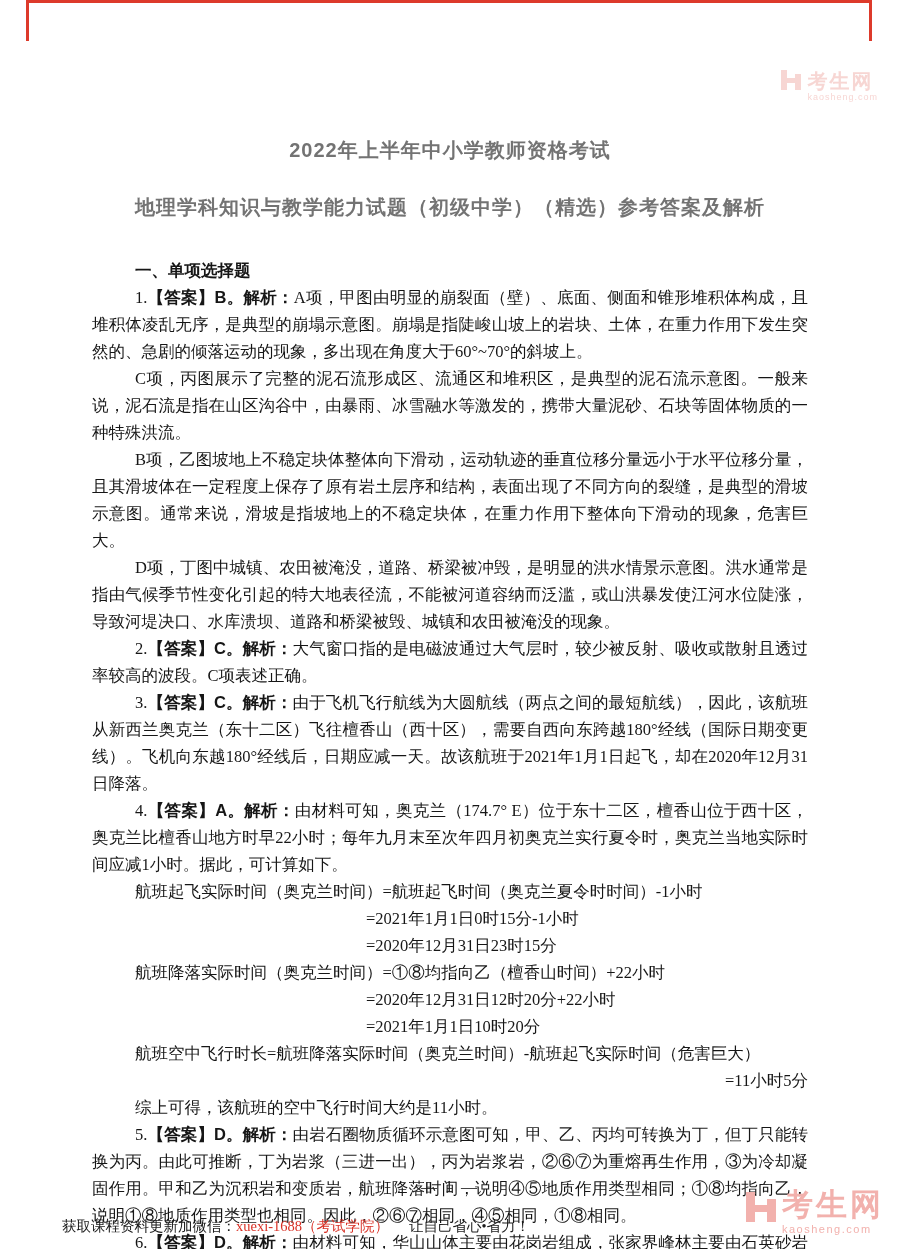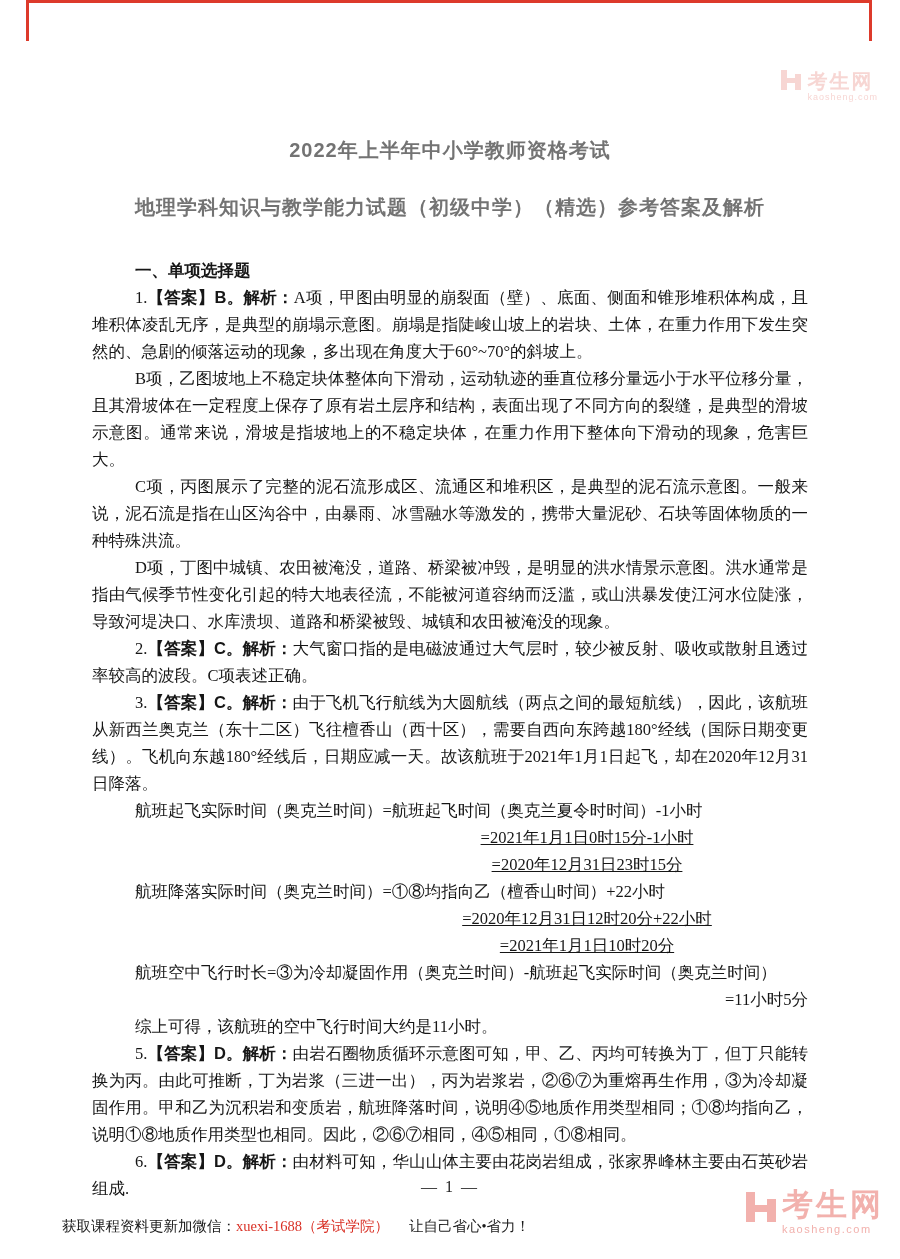--- a/index.html
+++ b/index.html
@@ -71,21 +71,21 @@
   }
   .para {
     margin: 0;
     font-size: 16.5px;
     line-height: 27px;
     text-align: justify;
     word-break: break-all;
   }
   .para.indent { text-indent: 43px; }
   .para.formula { text-indent: 43px; text-align: left; }
-  .para.formula-cont { text-indent: 274px; text-align: center; text-decoration: underline; }
+  .para.formula-cont { text-indent: 274px; text-align: left; }
   .para.formula-result { text-indent: 182px; text-align: right; }
   .para .b {
     font-family: "Liberation Sans", "DejaVu Sans", sans-serif;
     font-weight: bold;
   }
 
   
   .page-number {
     position: absolute;
     left: 0; right: 0;
@@ -130,32 +130,33 @@
 
   <div class="header">
     <div class="title-line">2022年上半年中小学教师资格考试</div>
     <div class="title-line">地理学科知识与教学能力试题（初级中学）（精选）参考答案及解析</div>
   </div>
 
   <div class="content">
     <p class="section-heading">一、单项选择题</p>
     <div id="paragraphs">
         <p class="para indent"><span>1.</span><span class="b">【答案】</span><span class="b">B。</span><span class="b">解析：</span><span>A项，甲图由明显的崩裂面（壁）、底面、侧面和锥形堆积体构成，且堆积体凌乱无序，是典型的崩塌示意图。崩塌是指陡峻山坡上的岩块、土体，在重力作用下发生突然的、急剧的倾落运动的现象，多出现在角度大于60°~70°的斜坡上。</span></p>
+        <p class="para indent"><span>C项，丙图展示了完整的泥石流形成区、流通区和堆积区，是典型的泥石流示意图。一般来说，泥石流是指在山区沟谷中，由暴雨、冰雪融水等激发的，携带大量泥砂、石块等固体物质的一种特殊洪流。</span></p>
         <p class="para indent"><span>B项，乙图坡地上不稳定块体整体向下滑动，运动轨迹的垂直位移分量远小于水平位移分量，且其滑坡体在一定程度上保存了原有岩土层序和结构，表面出现了不同方向的裂缝，是典型的滑坡示意图。通常来说，滑坡是指坡地上的不稳定块体，在重力作用下整体向下滑动的现象，危害巨大。</span></p>
-        <p class="para indent"><span>C项，丙图展示了完整的泥石流形成区、流通区和堆积区，是典型的泥石流示意图。一般来说，泥石流是指在山区沟谷中，由暴雨、冰雪融水等激发的，携带大量泥砂、石块等固体物质的一种特殊洪流。</span></p>
         <p class="para indent"><span>D项，丁图中城镇、农田被淹没，道路、桥梁被冲毁，是明显的洪水情景示意图。洪水通常是指由气候季节性变化引起的特大地表径流，不能被河道容纳而泛滥，或山洪暴发使江河水位陡涨，导致河堤决口、水库溃坝、道路和桥梁被毁、城镇和农田被淹没的现象。</span></p>
         <p class="para indent"><span>2.</span><span class="b">【答案】</span><span class="b">C。</span><span class="b">解析：</span><span>大气窗口指的是电磁波通过大气层时，较少被反射、吸收或散射且透过率较高的波段。C项表述正确。</span></p>
         <p class="para indent"><span>3.</span><span class="b">【答案】</span><span class="b">C。</span><span class="b">解析：</span><span>由于飞机飞行航线为大圆航线（两点之间的最短航线），因此，该航班从新西兰奥克兰（东十二区）飞往檀香山（西十区），需要自西向东跨越180°经线（国际日期变更线）。飞机向东越180°经线后，日期应减一天。故该航班于2021年1月1日起飞，却在2020年12月31日降落。</span></p>
+        <p class="para indent"><span>4.</span><span class="b">【答案】</span><span class="b">A。</span><span class="b">解析：</span><span>由材料可知，奥克兰（174.7° E）位于东十二区，檀香山位于西十区，奥克兰比檀香山地方时早22小时；每年九月末至次年四月初奥克兰实行夏令时，奥克兰当地实际时间应减1小时。据此，可计算如下。</span></p>
         <p class="para formula"><span>航班起飞实际时间（奥克兰时间）=航班起飞时间（奥克兰夏令时时间）-1小时</span></p>
         <p class="para formula-cont"><span>=2021年1月1日0时15分-1小时</span></p>
         <p class="para formula-cont"><span>=2020年12月31日23时15分</span></p>
         <p class="para formula"><span>航班降落实际时间（奥克兰时间）=①⑧均指向乙（檀香山时间）+22小时</span></p>
         <p class="para formula-cont"><span>=2020年12月31日12时20分+22小时</span></p>
         <p class="para formula-cont"><span>=2021年1月1日10时20分</span></p>
-        <p class="para formula"><span>航班空中飞行时长=③为冷却凝固作用（奥克兰时间）-航班起飞实际时间（奥克兰时间）</span></p>
+        <p class="para formula"><span>航班空中飞行时长=航班降落实际时间（奥克兰时间）-航班起飞实际时间（危害巨大）</span></p>
         <p class="para formula-result"><span>=11小时5分</span></p>
         <p class="para indent"><span>综上可得，该航班的空中飞行时间大约是11小时。</span></p>
         <p class="para indent"><span>5.</span><span class="b">【答案】</span><span class="b">D。</span><span class="b">解析：</span><span>由岩石圈物质循环示意图可知，甲、乙、丙均可转换为丁，但丁只能转换为丙。由此可推断，丁为岩浆（三进一出），丙为岩浆岩，②⑥⑦为重熔再生作用，③为冷却凝固作用。甲和乙为沉积岩和变质岩，航班降落时间，说明④⑤地质作用类型相同；①⑧均指向乙，说明①⑧地质作用类型也相同。因此，②⑥⑦相同，④⑤相同，①⑧相同。</span></p>
         <p class="para indent"><span>6.</span><span class="b">【答案】</span><span class="b">D。</span><span class="b">解析：</span><span>由材料可知，华山山体主要由花岗岩组成，张家界峰林主要由石英砂岩组成.</span></p>
       </div>
   </div>
 
   <div class="page-number">— 1 —</div>
 
   <div class="footer-note">

